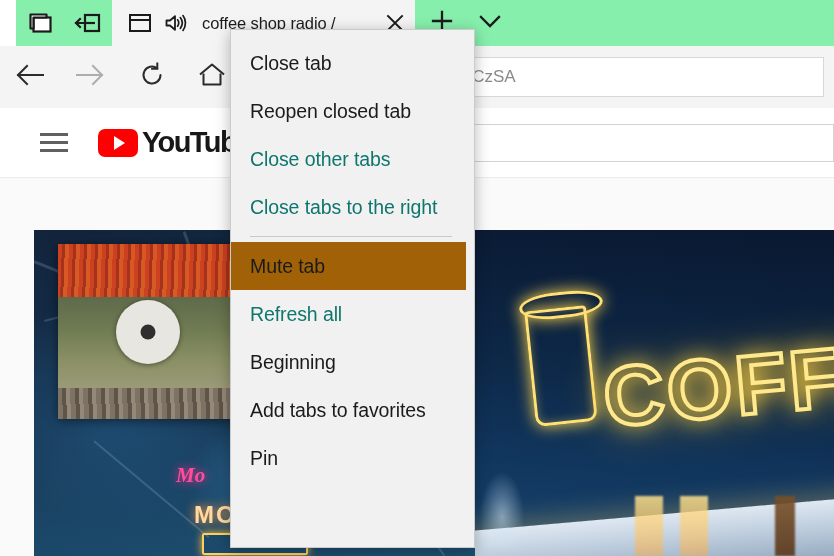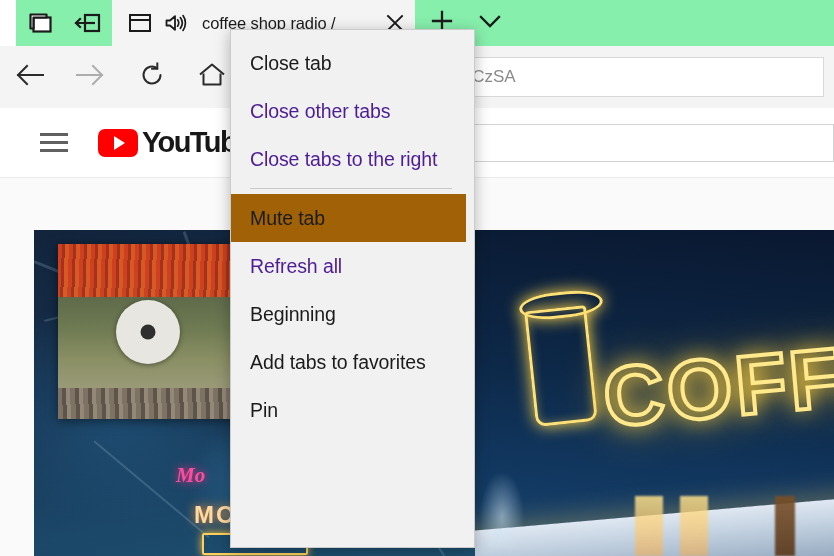--- a/index.html
+++ b/index.html
@@ -199,21 +199,21 @@
     position:absolute; left:230px; top:29px; width:245px; height:519px;
     background:#f1f1f1; border:1px solid #cbcbcb;
     box-shadow:0 3px 14px rgba(0,0,0,.28);
     padding:9px 8px 9px 0;
   }
   .ctx-item {
     height:48px; display:flex; align-items:center;
     padding-left:19px; font-size:19.5px; color:#1b1b1b;
     white-space:nowrap; letter-spacing:-0.1px;
   }
-  .ctx-item.disabled { color:#4c1d95; }
+  .ctx-item.disabled { color:#0f766e; }
   .ctx-item.hover { background:#a16207; }
   .ctx-sep { height:1px; background:#c9c9c9; margin:5px 14px 5px 19px; }
 </style>
 </head>
 <body>
 
 <div id="app">
 
   <div class="tabbar">
 
@@ -376,20 +376,21 @@
 
         <div class="cup-lid"></div>
         <div class="cup"></div>
         <div class="coffee-word">COFFEE</div>
       </div>
     </div>
   </div>
 
   <div class="ctxmenu">
     <div class="ctx-item">Close tab</div>
+    <div class="ctx-item">Reopen closed tab</div>
     <div class="ctx-item disabled">Close other tabs</div>
     <div class="ctx-item disabled">Close tabs to the right</div>
     <div class="ctx-sep"></div>
     <div class="ctx-item hover">Mute tab</div>
     <div class="ctx-item disabled">Refresh all</div>
     <div class="ctx-item">Beginning</div>
     <div class="ctx-item">Add tabs to favorites</div>
     <div class="ctx-item">Pin</div>
   </div>
 

